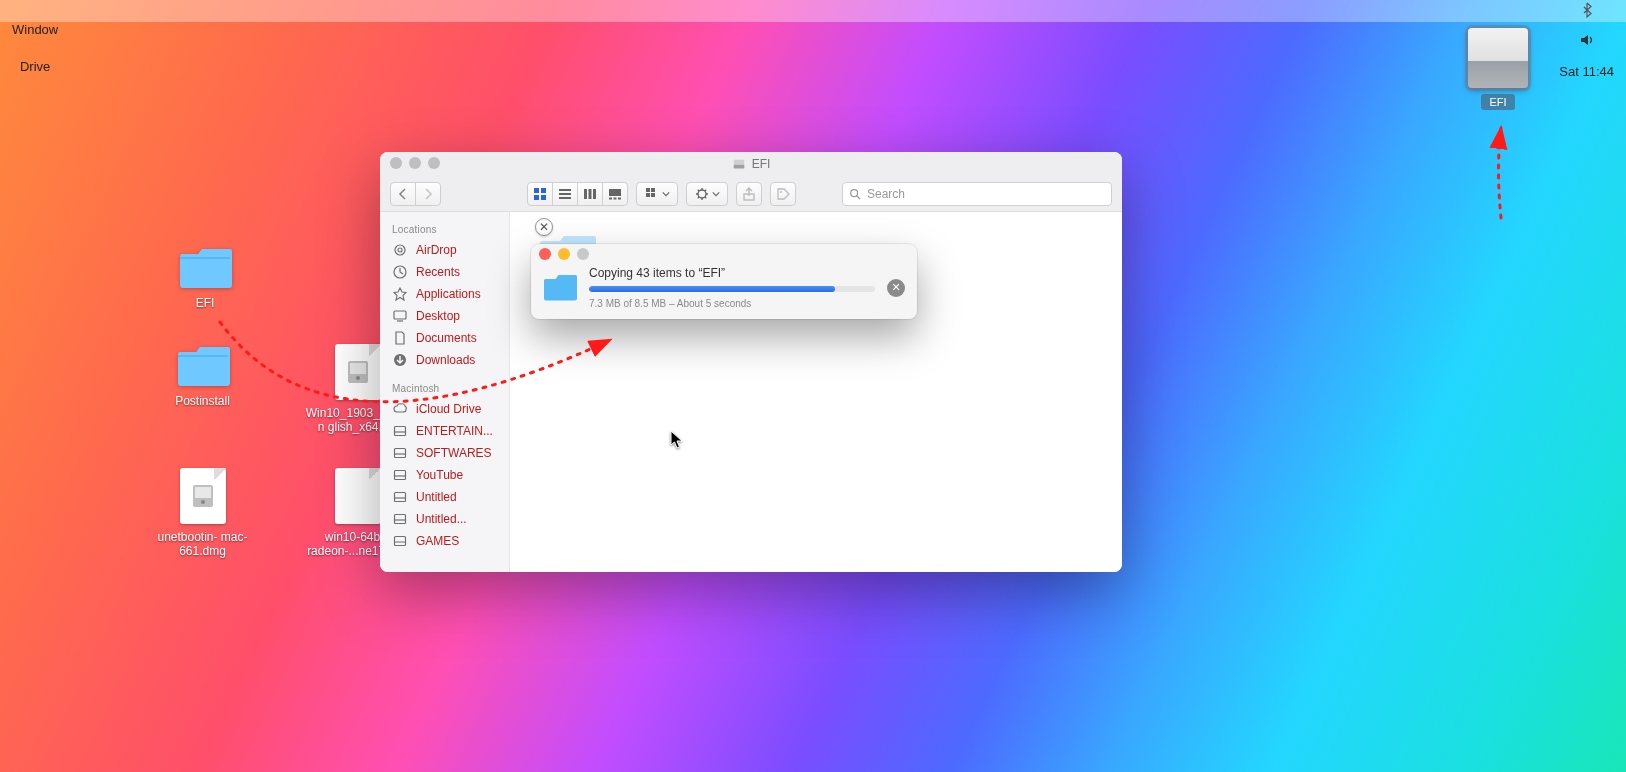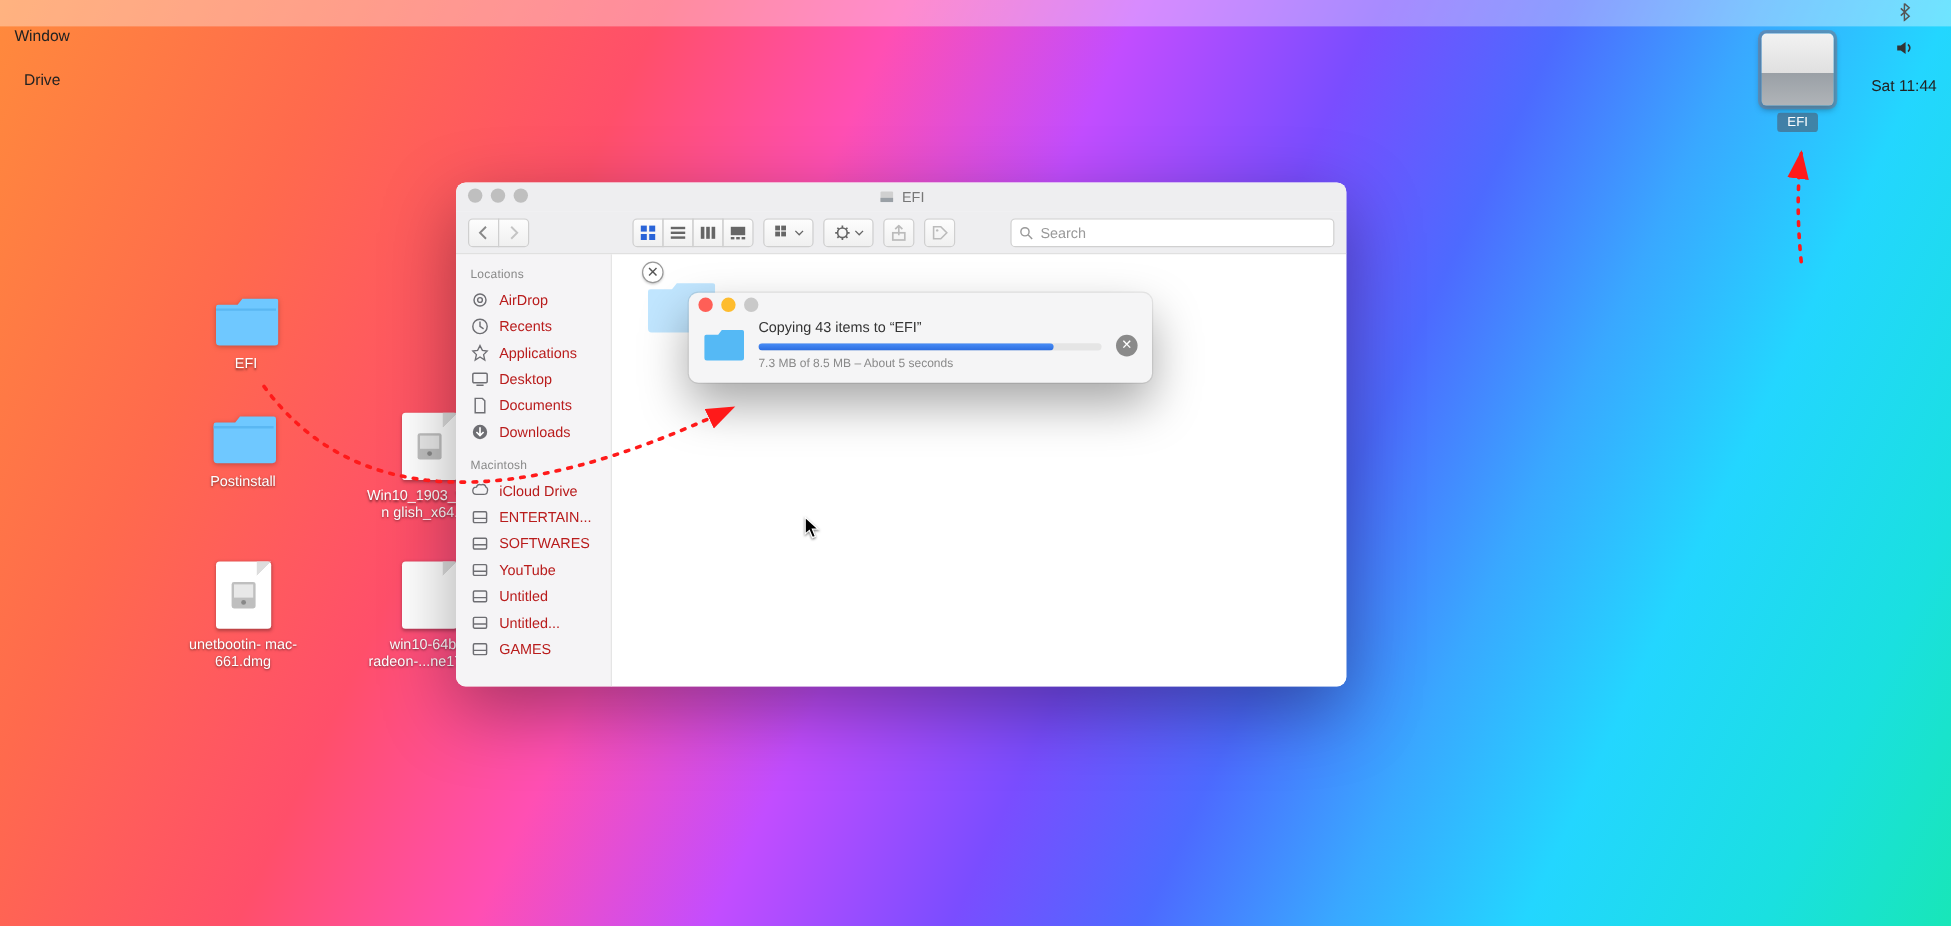--- a/index.html
+++ b/index.html
@@ -76,21 +76,21 @@
   .sb-head { padding:4px 12px; font-size:10px; color:#8a8a8a; text-transform:none; letter-spacing:.2px; }
   .sb-item { display:flex; align-items:center; gap:8px; padding:3px 10px 3px 12px; color:#b91c1c; white-space:nowrap; overflow:hidden; text-overflow:ellipsis; }
   .sb-item svg { width:16px; height:16px; flex:0 0 16px; }
 
   .content { flex:1; position:relative; background:#fff; }
   .ghost-folder { position:absolute; left:30px; top:20px; width:56px; height:48px; opacity:.55; }
   .ghost-badge { position:absolute; left:25px; top:6px; width:18px; height:18px; border-radius:50%; background:#fff; border:1px solid #999; display:flex; align-items:center; justify-content:center; font-size:12px; color:#555; box-shadow:0 1px 2px rgba(0,0,0,.2); }
 
   
   .copy-dialog {
-    position:absolute; left:574px; top:244px; width:386px; border-radius:8px;
+    position:absolute; left:531px; top:244px; width:386px; border-radius:8px;
     background:#f5f5f6; box-shadow:0 18px 40px rgba(0,0,0,.35), 0 0 0 1px rgba(0,0,0,.08);
     overflow:hidden;
   }
   .copy-dialog .hdr { height:18px; position:relative; }
   .copy-dialog .hdr .traffic { left:8px; top:4px; }
   .copy-dialog .hdr .red { background:#ff5f57; } .copy-dialog .hdr .yel { background:#febc2e; } .copy-dialog .hdr .grn { background:#c9c9c9; }
   .copy-dialog .row { display:flex; align-items:center; padding:4px 12px 10px 12px; gap:12px; }
   .copy-dialog .cfolder { width:34px; height:30px; }
   .copy-dialog .txt { flex:1; font-size:12px; color:#333; }
   .copy-dialog .txt .sub { font-size:10px; color:#8a8a8a; margin-top:6px; }

